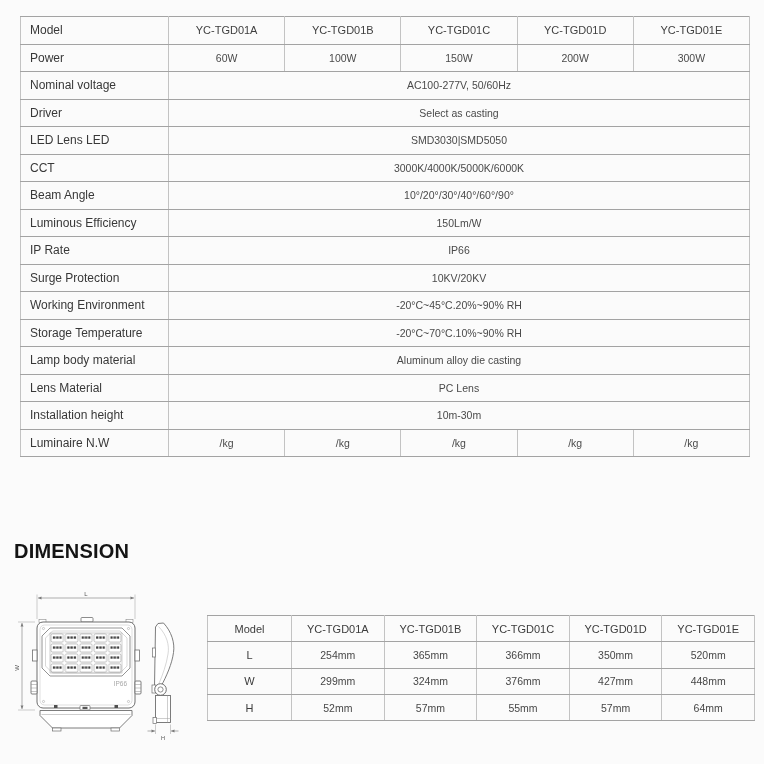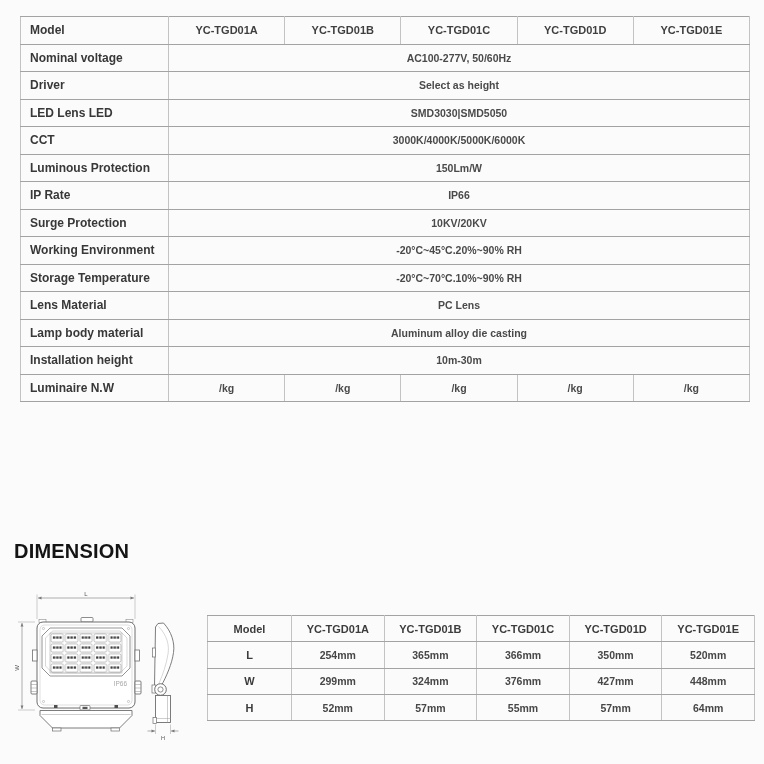--- a/index.html
+++ b/index.html
@@ -3,21 +3,21 @@
 <meta charset="utf-8">
 <style>
   html,body{margin:0;padding:0;}
   body{
     width:764px;height:764px;position:relative;overflow:hidden;
     background:#fbfbfb;
     font-family:"Liberation Sans", sans-serif;
     color:#3d3d3d;
   }
   
-  table{border-collapse:collapse;table-layout:fixed;background:transparent;font-weight:bold;}
+  table{border-collapse:collapse;table-layout:fixed;background:transparent;}
   .spec-table{position:absolute;left:20px;top:16px;width:730px;}
   .spec-table td{
     height:26.5px;
     border-top:1px solid #a3a3a3;border-bottom:1px solid #a3a3a3;
     border-left:1px solid #c3c3c3;border-right:1px solid #c3c3c3;
     font-size:10.5px;color:#4a4a4a;text-align:center;vertical-align:middle;
     padding:0 4px;overflow:hidden;white-space:nowrap;
   }
   .spec-table td.label-cell{
     text-align:left;padding-left:9px;font-size:12px;color:#383838;
@@ -59,62 +59,74 @@
   <tbody>
       <tr>
         <td class="label-cell">Model</td>
         <td class="value-cell">YC-TGD01A</td>
         <td class="value-cell">YC-TGD01B</td>
         <td class="value-cell">YC-TGD01C</td>
         <td class="value-cell">YC-TGD01D</td>
         <td class="value-cell">YC-TGD01E</td>
       </tr>
       <tr>
+        <td class="label-cell">Power</td>
+        <td class="value-cell">60W</td>
+        <td class="value-cell">100W</td>
+        <td class="value-cell">150W</td>
+        <td class="value-cell">200W</td>
+        <td class="value-cell">300W</td>
+      </tr>
+      <tr>
         <td class="label-cell">Nominal voltage</td>
         <td colspan="5" class="value-cell merged-cell">AC100-277V, 50/60Hz</td>
       </tr>
       <tr>
         <td class="label-cell">Driver</td>
-        <td colspan="5" class="value-cell merged-cell">Select as height</td>
+        <td colspan="5" class="value-cell merged-cell">Select as casting</td>
       </tr>
       <tr>
         <td class="label-cell">LED Lens LED</td>
         <td colspan="5" class="value-cell merged-cell">SMD3030|SMD5050</td>
       </tr>
       <tr>
         <td class="label-cell">CCT</td>
         <td colspan="5" class="value-cell merged-cell">3000K/4000K/5000K/6000K</td>
       </tr>
       <tr>
-        <td class="label-cell">Luminous Protection</td>
+        <td class="label-cell">Beam Angle</td>
+        <td colspan="5" class="value-cell merged-cell">10°/20°/30°/40°/60°/90°</td>
+      </tr>
+      <tr>
+        <td class="label-cell">Luminous Efficiency</td>
         <td colspan="5" class="value-cell merged-cell">150Lm/W</td>
       </tr>
       <tr>
         <td class="label-cell">IP Rate</td>
         <td colspan="5" class="value-cell merged-cell">IP66</td>
       </tr>
       <tr>
         <td class="label-cell">Surge Protection</td>
         <td colspan="5" class="value-cell merged-cell">10KV/20KV</td>
       </tr>
       <tr>
         <td class="label-cell">Working Environment</td>
         <td colspan="5" class="value-cell merged-cell">-20°C~45°C.20%~90% RH</td>
       </tr>
       <tr>
         <td class="label-cell">Storage Temperature</td>
         <td colspan="5" class="value-cell merged-cell">-20°C~70°C.10%~90% RH</td>
       </tr>
       <tr>
+        <td class="label-cell">Lamp body material</td>
+        <td colspan="5" class="value-cell merged-cell">Aluminum alloy die casting</td>
+      </tr>
+      <tr>
         <td class="label-cell">Lens Material</td>
         <td colspan="5" class="value-cell merged-cell">PC Lens</td>
-      </tr>
-      <tr>
-        <td class="label-cell">Lamp body material</td>
-        <td colspan="5" class="value-cell merged-cell">Aluminum alloy die casting</td>
       </tr>
       <tr>
         <td class="label-cell">Installation height</td>
         <td colspan="5" class="value-cell merged-cell">10m-30m</td>
       </tr>
       <tr>
         <td class="label-cell">Luminaire N.W</td>
         <td class="value-cell">/kg</td>
         <td class="value-cell">/kg</td>
         <td class="value-cell">/kg</td>

